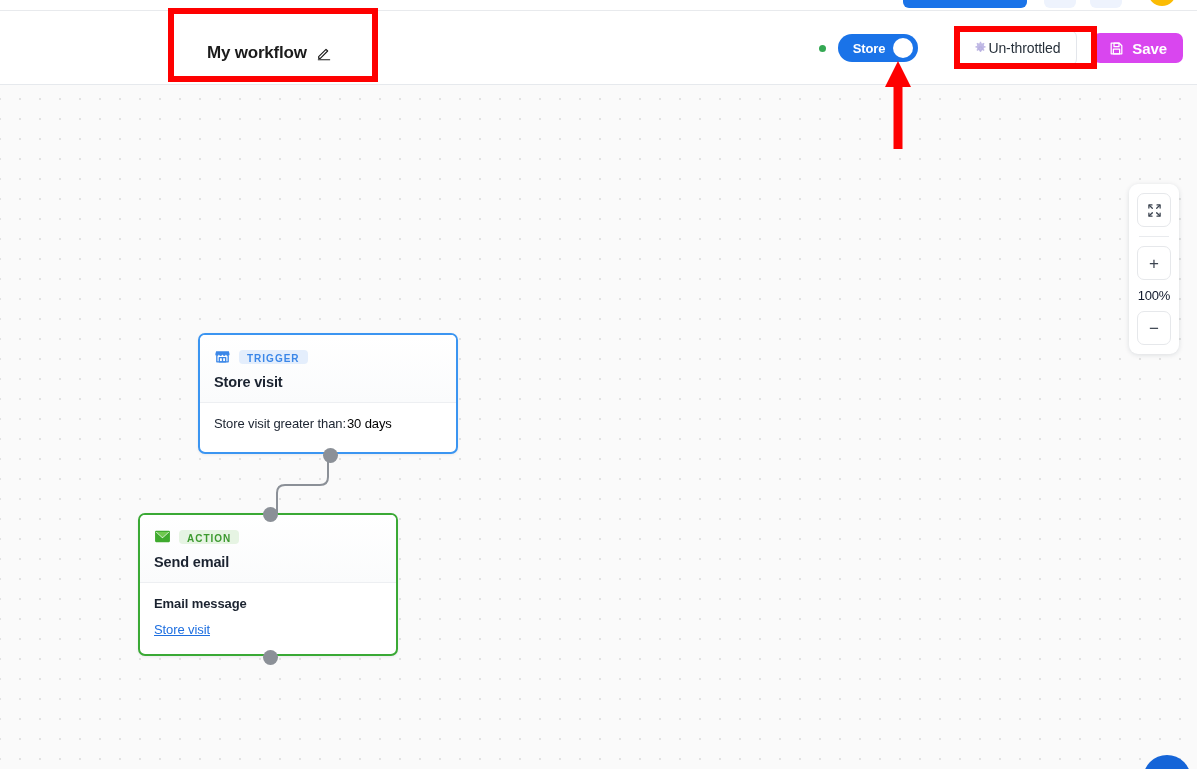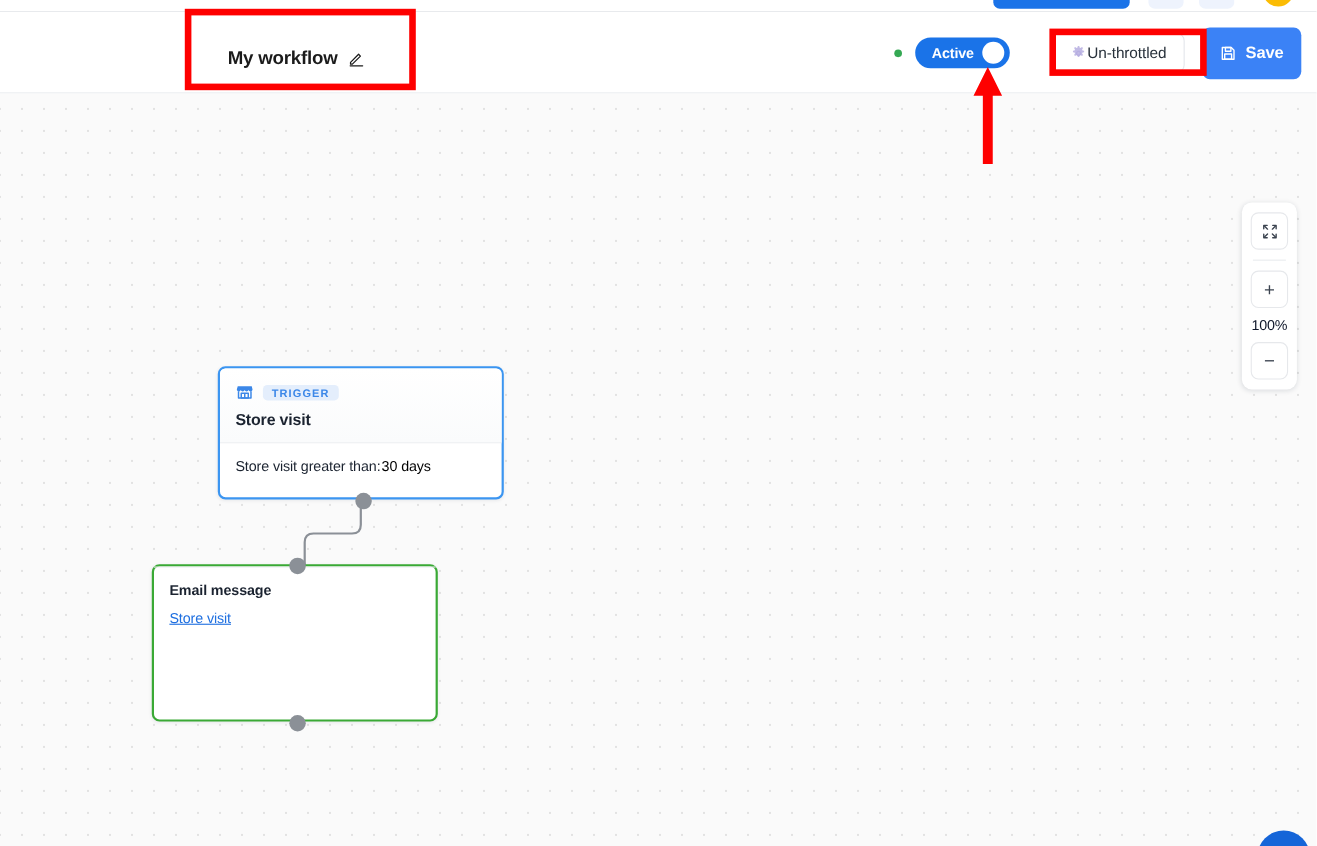--- a/index.html
+++ b/index.html
@@ -134,24 +134,24 @@
     font-size: 14px;
     color: #27303a;
     letter-spacing: -0.1px;
   }
   .gear-icon { display:block; width: 15px; height: 15px; color: #b6aee0; }
 
   .save-btn {
     display: flex;
     align-items: center;
     gap: 8px;
-    background: #3b82f6;
+    background: #d946ef;
     border: none;
     border-radius: 7px;
-    height: 47px;
+    height: 30px;
     padding: 0 16px;
     margin-left: 16px;
     cursor: pointer;
   }
   .save-label {
     color: #ffffff;
     font-size: 15px;
     font-weight: 700;
     letter-spacing: -0.1px;
   }
@@ -348,21 +348,21 @@
           <path d="M3.5 22.2h17"></path>
         </svg>
       </span>
     </div>
 
     <div class="header-right">
 
       <div class="status-dot"></div>
 
       <button class="active-toggle">
-        <span class="active-toggle-label">Active</span>
+        <span class="active-toggle-label">Store</span>
         <span class="active-toggle-knob"></span>
       </button>
 
       <button class="throttle-btn">
         <span>
           <svg class="gear-icon" viewBox="0 0 24 24" fill="currentColor">
             <path d="M12 8.2a3.8 3.8 0 1 0 0 7.6 3.8 3.8 0 0 0 0-7.6zm0 5.6a1.8 1.8 0 1 1 0-3.6 1.8 1.8 0 0 1 0 3.6z"></path>
             <path d="M10.9 1.2h2.2l.35 2.3 1.6.67 1.9-1.35 1.56 1.56-1.35 1.9.67 1.6 2.3.35v2.2l-2.3.35-.67 1.6 1.35 1.9-1.56 1.56-1.9-1.35-1.6.67-.35 2.3h-2.2l-.35-2.3-1.6-.67-1.9 1.35-1.56-1.56 1.35-1.9-.67-1.6-2.3-.35v-2.2l2.3-.35.67-1.6-1.35-1.9 1.56-1.56 1.9 1.35 1.6-.67z" opacity=".85"></path>
           </svg>
         </span>
@@ -407,20 +407,33 @@
       <div class="node-divider"></div>
       <div class="node-body">
         <div class="kv-line">
           <span class="kv-key">Store visit greater than:</span><span class="kv-val">30 days</span>
         </div>
       </div>
       <div class="handle" style="left:123px; top:113px;"></div>
     </div>
 
     <div class="node node-action">
+      <div class="node-head">
+        <div class="node-badge-row">
+          <span>
+            <svg class="node-type-icon" viewBox="0 0 24 24">
+              <rect x="1.5" y="4" width="21" height="16" rx="1.5" fill="#3faa2e"></rect>
+              <path d="M2.5 5.5h19L12 14.5z" fill="#ffffff"></path>
+              <path d="M3.5 5.8h17L12 13.4z" fill="#6fc84f"></path>
+            </svg>
+          </span>
+          <span class="node-badge badge-action">ACTION</span>
+        </div>
+        <div class="node-title">Send email</div>
+      </div>
       <div class="node-divider"></div>
       <div class="node-body">
         <div class="field-label">Email message</div>
         <a class="field-link">Store visit</a>
       </div>
       <div class="handle" style="left:123px; top:-8px;"></div>
       <div class="handle" style="left:123px; top:135px;"></div>
     </div>
 
     <div class="zoom-panel">

